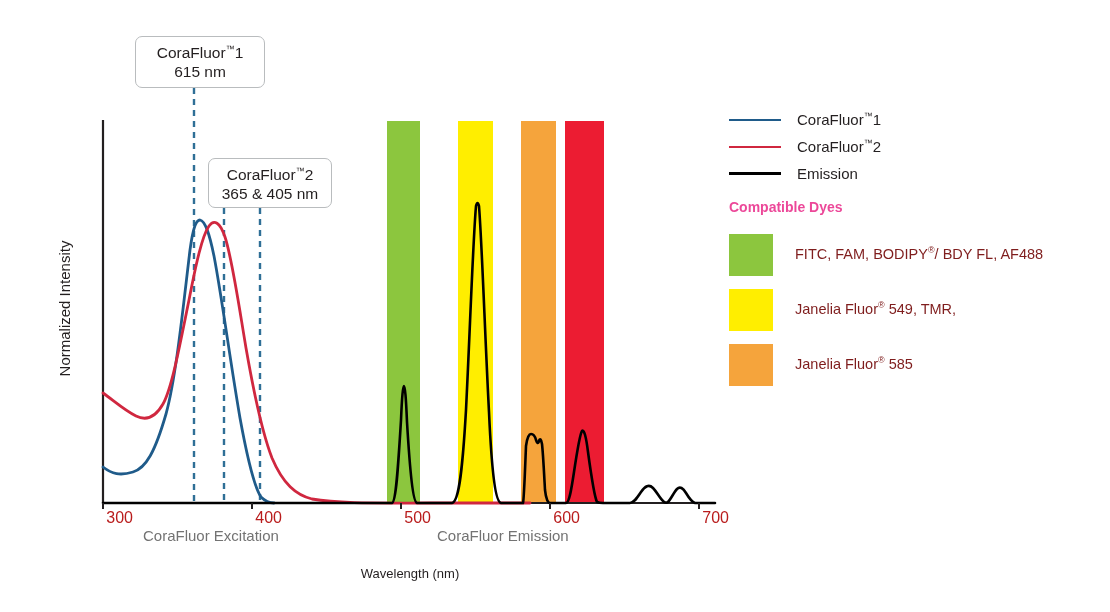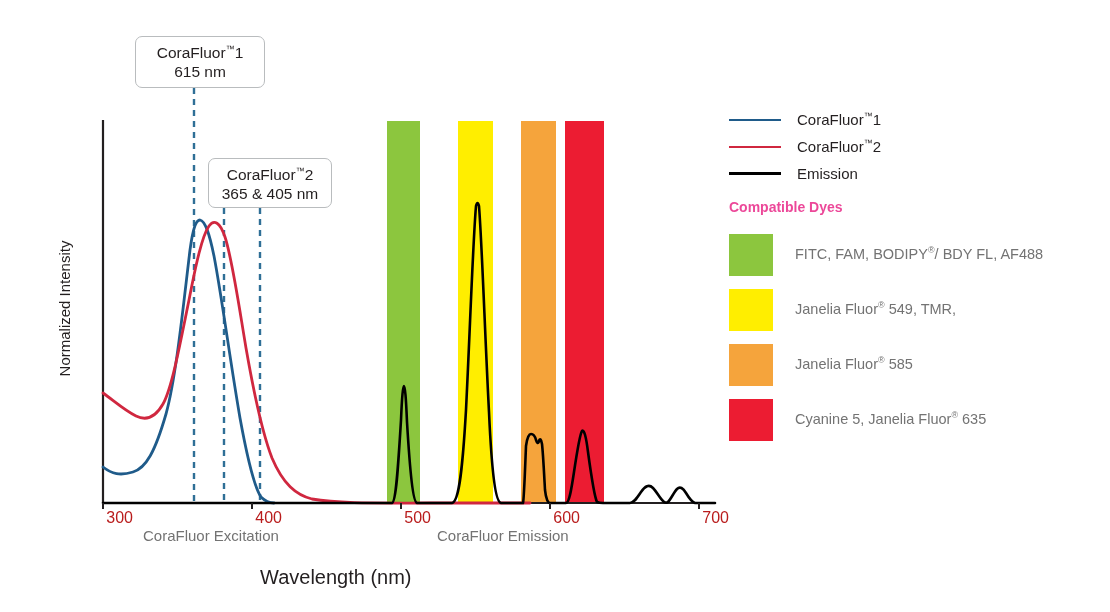--- a/index.html
+++ b/index.html
@@ -42,22 +42,22 @@
   .section-label{
     position:absolute;
     font-size:15px;
     color:#737373;
     text-align:center;
     white-space:nowrap;
   }
   #xaxis-title{
     position:absolute;
     left:260px;top:566px;width:300px;
-    text-align:left;
-    font-size:20px;
+    text-align:center;
+    font-size:13px;
     color:#231f20;
   }
   #yaxis-title{
     position:absolute;
     left:-26px;top:300px;
     width:180px;
     text-align:center;
     font-size:15px;
     color:#231f20;
     transform:rotate(-90deg);
@@ -85,21 +85,21 @@
   }
   #dye-list{position:absolute;left:729px;top:234px;width:380px;}
   .dye-row{
     display:flex;align-items:center;
     margin-bottom:13px;
     min-height:42px;
   }
   .dye-sw{
     width:44px;height:42px;flex:0 0 44px;margin-right:22px;
   }
-  .dye-label{font-size:14.5px;line-height:1.35;color:#737373;}
+  .dye-label{font-size:14.5px;line-height:1.35;color:#7f1d1d;}
   .dye-label sup{font-size:9px;vertical-align:super;line-height:0;}
   .dye-label .l2{display:block;}
 </style>
 </head>
 <body>
 
 <svg id="figure" xmlns="http://www.w3.org/2000/svg" viewBox="0 0 1110 612">
 
   <g>
     <rect x="387" y="121" width="33" height="382" fill="#8CC63E"></rect>
@@ -240,20 +240,14 @@
     </span>
   </div>
 
   <div class="dye-row">
     <span class="dye-sw" style="background:#F5A43C;"></span>
     <span class="dye-label">
       <span>Janelia Fluor</span><sup>®</sup><span> 585</span>
     </span>
   </div>
 
-  <div class="dye-row">
-    <span class="dye-sw" style="background:#EC1C32;"></span>
-    <span class="dye-label">
-      <span>Cyanine 5, Janelia Fluor</span><sup>®</sup><span> 635</span>
-    </span>
-  </div>
 
 </div>
 
 </body></html>

